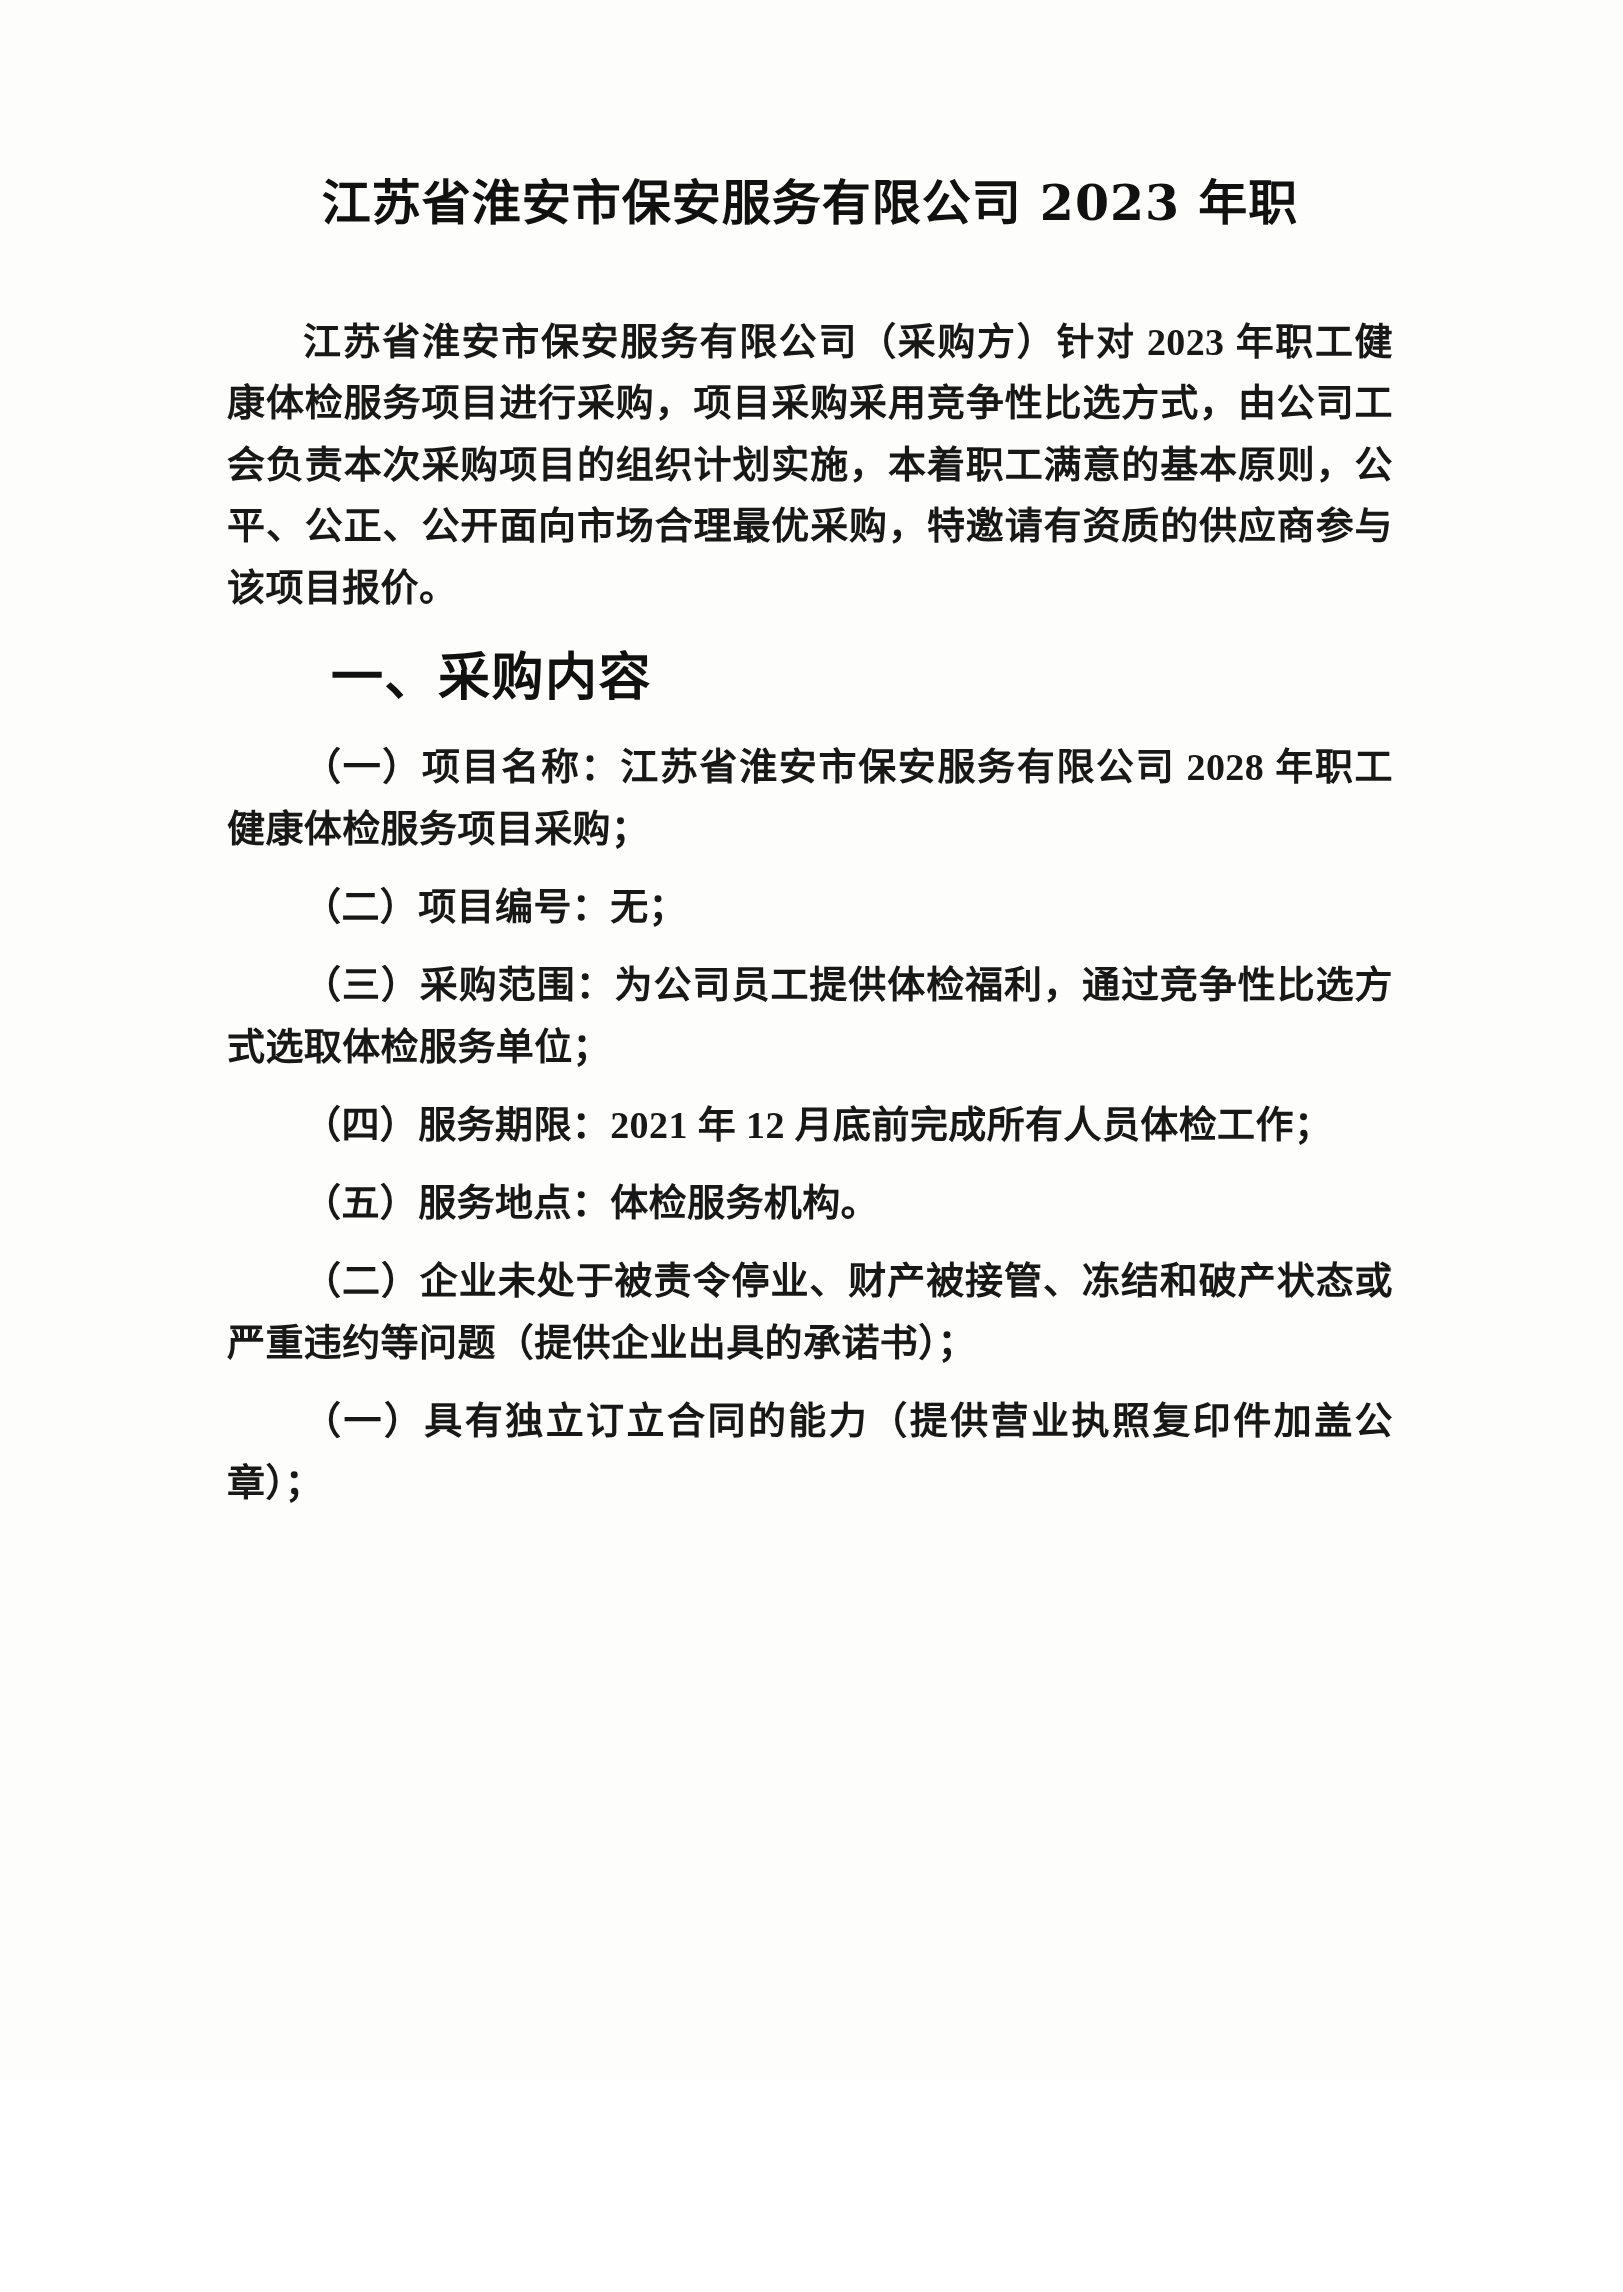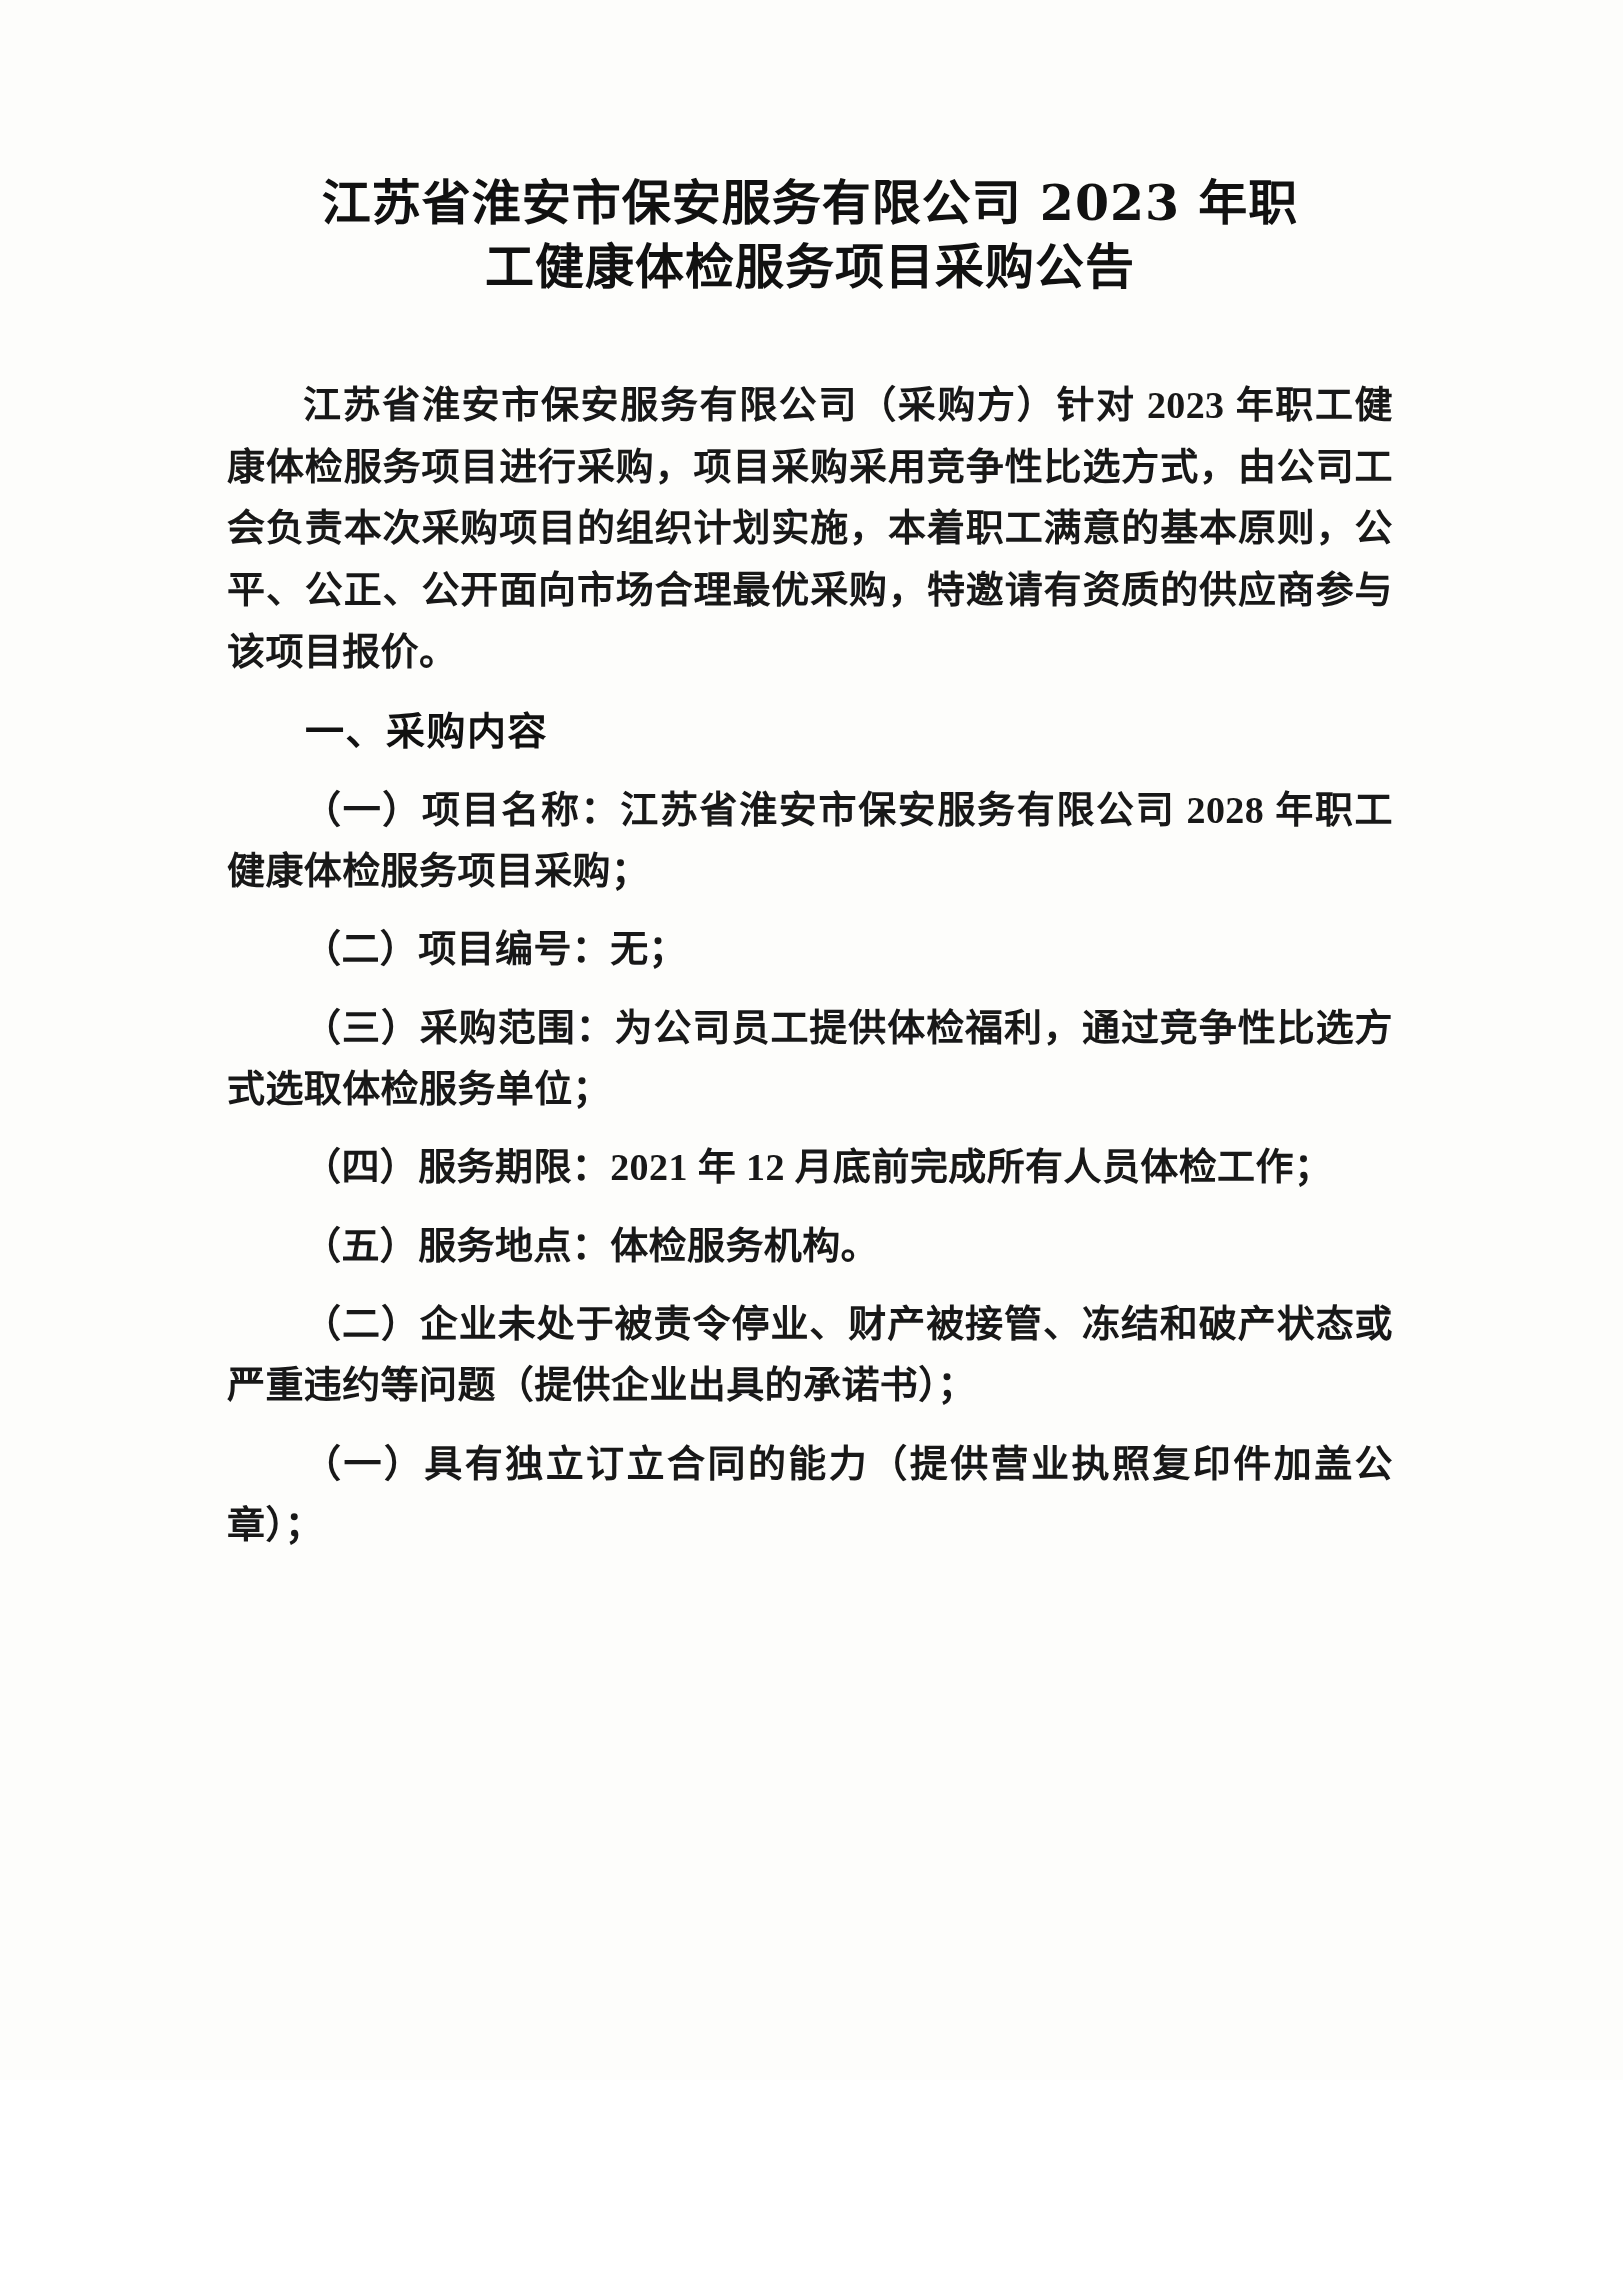--- a/index.html
+++ b/index.html
@@ -48,38 +48,37 @@
     line-height: 1.62;
     margin: 0 0 16.7px 0;
     text-indent: 2em;
     text-align: justify;
     text-justify: inter-ideograph;
     letter-spacing: 0.4px;
     color: #181818;
     font-weight: bold;
   }
   p.heading {
-    font-size: 39px;
+    font-size: 52px;
     line-height: 1.62;
     margin: 0 0 16.7px 0;
     text-indent: 2em;
     font-weight: bold;
     letter-spacing: 1.5px;
     color: #111;
   }
 </style>
 </head>
 <body>
 
 <div class="page">
   <div class="content">
 
     <h1 class="doc-title">
       <span class="line">江苏省淮安市保安服务有限公司 2023 年职</span>
-      <span class="line">工健康体检服务项目采购公告</span>
     </h1>
 
     <p class="para">江苏省淮安市保安服务有限公司（采购方）针对 2023 年职工健康体检服务项目进行采购，项目采购采用竞争性比选方式，由公司工会负责本次采购项目的组织计划实施，本着职工满意的基本原则，公平、公正、公开面向市场合理最优采购，特邀请有资质的供应商参与该项目报价。</p>
 
     <p class="heading">一、采购内容</p>
 
     <p class="para">（一）项目名称：江苏省淮安市保安服务有限公司 2028 年职工健康体检服务项目采购；</p>
 
     <p class="para">（二）项目编号：无；</p>
 

